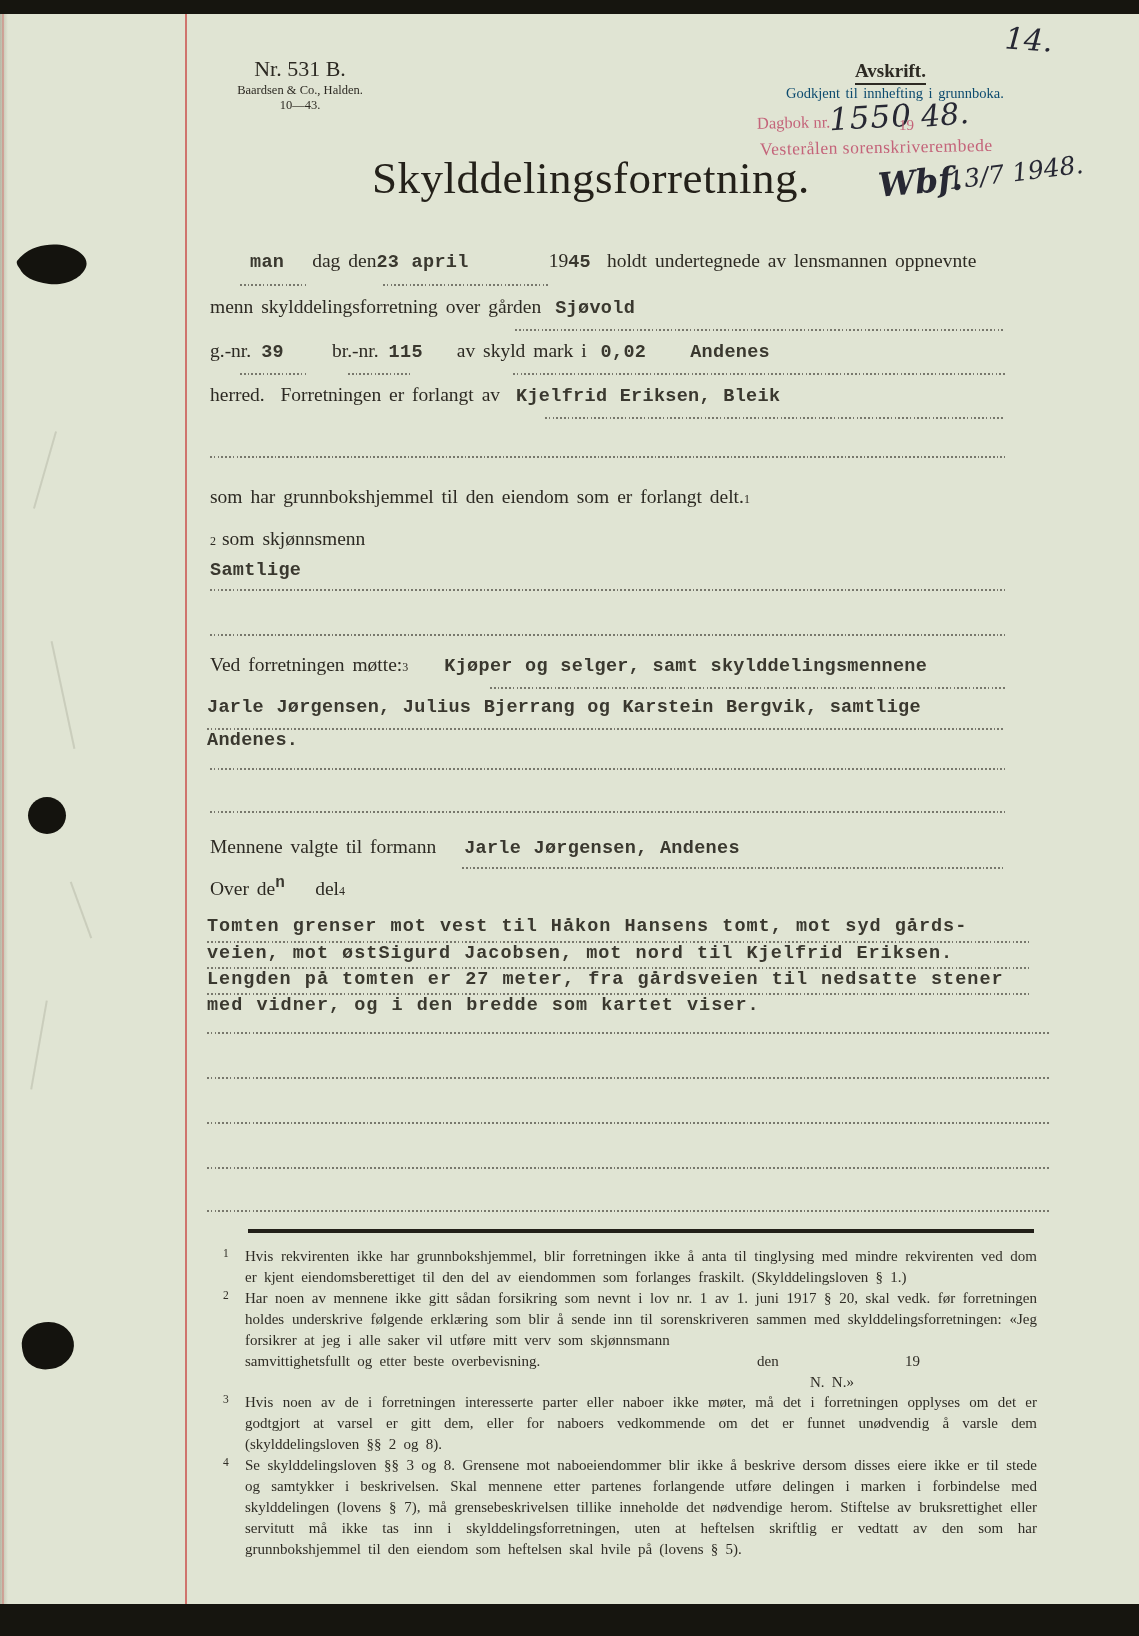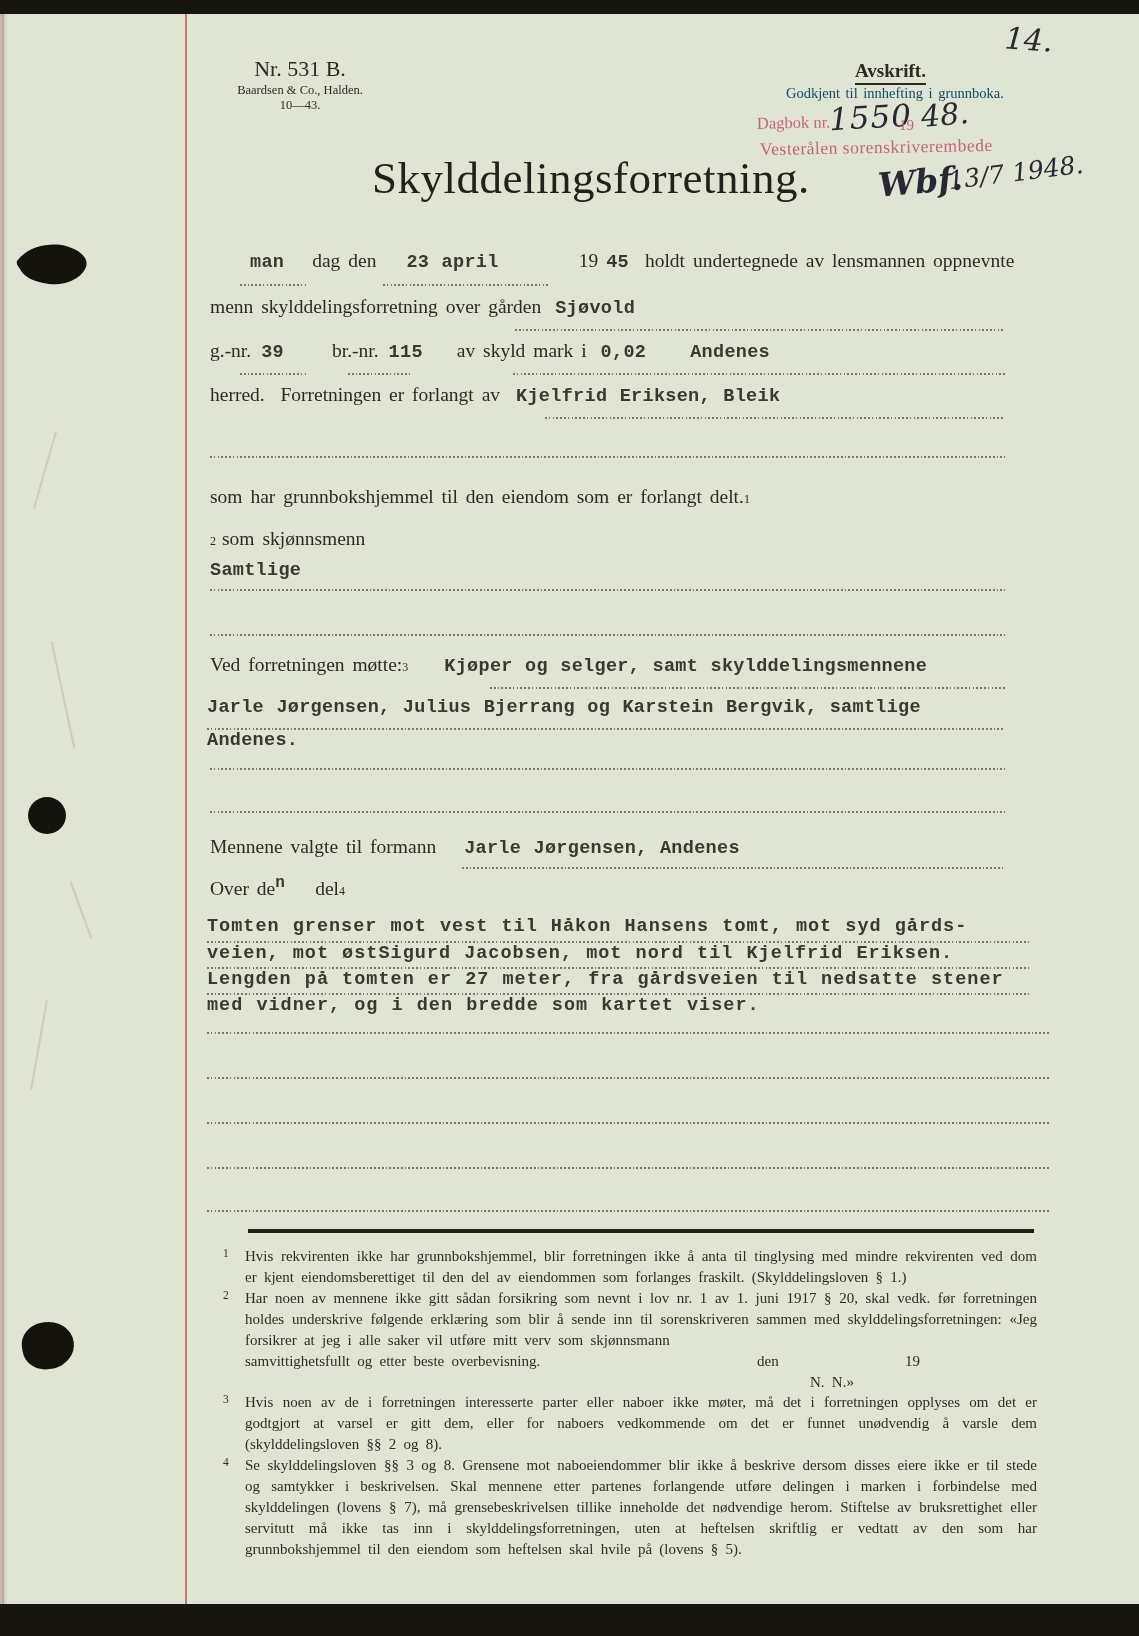--- a/index.html
+++ b/index.html
@@ -79,23 +79,23 @@
   <div class="hand" style="position:absolute;left:921px;top:97px;font-size:30px;transform:rotate(-5deg);">48.</div>
   <div class="stamp" style="position:absolute;left:760px;top:137px;font-size:17.5px;letter-spacing:.5px;transform:rotate(-1deg);">Vesterålen sorenskriverembede</div>
 
   <div class="title">Skylddelingsforretning.</div>
   <div class="hand" style="position:absolute;left:878px;top:162px;font-size:33px;transform:rotate(-5deg);font-weight:bold;">Wbf.</div>
   <div class="hand" style="position:absolute;left:948px;top:158px;font-size:25px;transform:rotate(-7deg);">13/7 1948.</div>
 
   <div class="fline" style="left:210px;top:250px;">
     <span class="t" style="margin-left:40px;">man</span>
     <span class="p" style="margin-left:28px;">dag den</span>
-    <span class="t" style="margin-left:30px;">23 april</span>
+    <span class="t" style="">23 april</span>
     <span class="p" style="margin-left:80px;">19</span>
-    <span class="t" style="margin-left:8px;">45</span>
+    <span class="t" style="">45</span>
     <span class="p" style="margin-left:16px;">holdt undertegnede av lensmannen oppnevnte</span>
   </div>
 
   <div class="fline" style="left:210px;top:296px;">
     <span class="p">menn skylddelingsforretning over gården</span>
     <span class="t" style="margin-left:14px;">Sjøvold</span>
   </div>
 
   <div class="fline" style="left:210px;top:340px;">
     <span class="p">g.-nr.</span>

